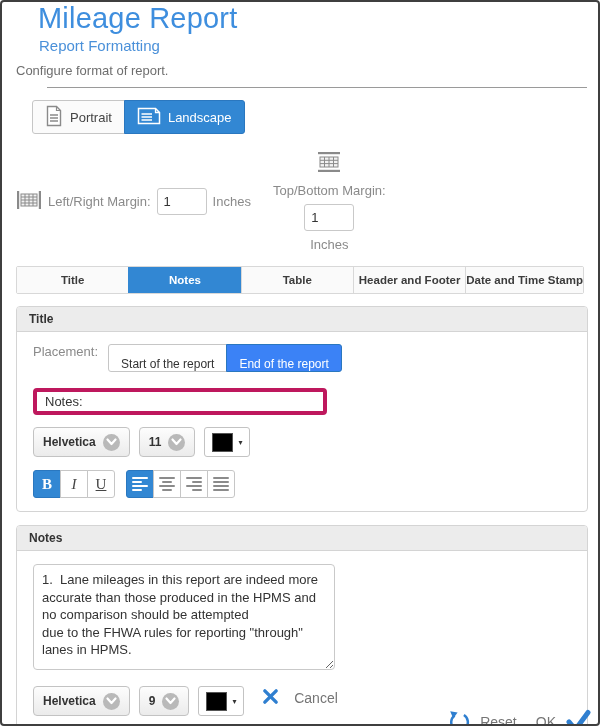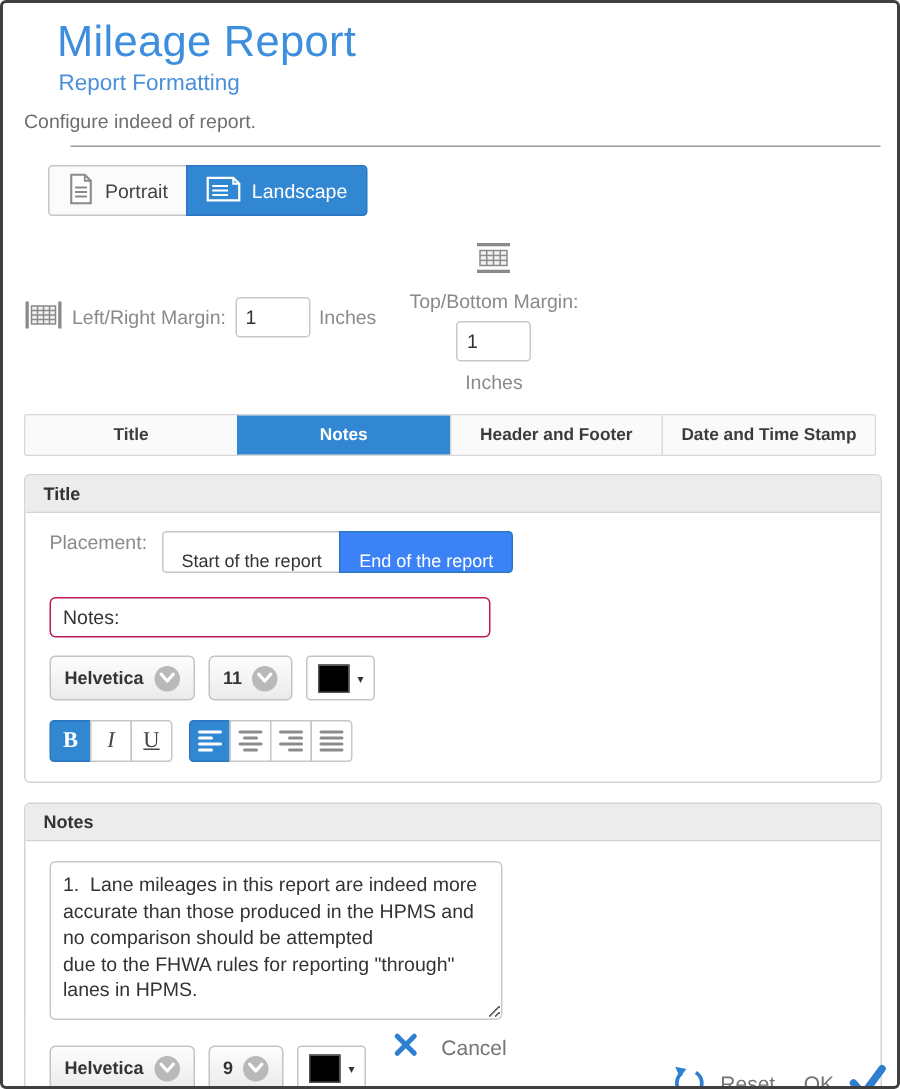--- a/index.html
+++ b/index.html
@@ -6,21 +6,21 @@
   html,body { background:#fff; }
   body { font-family: "Liberation Sans", sans-serif; width:600px; height:726px; }
   .frame {
     width:600px; height:726px; background:#fff;
     border:2px solid #3f3f3f; border-radius:4px;
     position:relative; overflow:hidden;
   }
   .content { padding:0 14px; }
 
   
-  .hdr { padding-top:10px; }
+  .hdr { }
   .hdr h1 { margin-left:22px; font-size:29px; font-weight:300; color:#3e8ede; letter-spacing:.2px; }
   .hdr h2 { margin-left:23px; margin-top:2px; font-size:15px; font-weight:400; color:#4a90d9; }
   .hdr .desc { margin-top:9px; font-size:13px; color:#6e6e6e; }
   .hdr hr { border:none; border-top:1px solid #9a9a9a; margin:9px 0 0 31px; width:540px; }
 
   
   .orient { margin-top:12px; display:inline-flex;padding-left:16px; }
   .orient button { height:34px; display:inline-flex; align-items:center; gap:7px;
     border:1px solid #c6c6c6; background:#fbfbfb; color:#444; font-size:13px;
     font-family:inherit; padding:0 12px; cursor:pointer; }
@@ -51,21 +51,21 @@
 
   .row { display:flex; }
   .placement-label { font-size:13px; color:#8a8a8a; margin-right:10px; }
   .seg { display:inline-flex; }
   .seg button { height:28px; padding:12px 12px; font-family:inherit; font-size:12px; color:#333;
     background:#fff; border:1px solid #c6c6c6; cursor:pointer; }
   .seg button:first-child { border-radius:3px 0 0 3px; }
   .seg button:last-child { border-radius:0 3px 3px 0; margin-left:-1px; }
   .seg button.sel { background:#3b82f6; border-color:#2a77bf; color:#fff; }
 
-  .text-input { margin-top:16px; width:294px; height:27px; border:1px solid #be185d; border-radius:4px;
+  .text-input { margin-top:16px; width:294px; height:27px; border:4px solid #be185d; border-radius:4px;
     font-family:inherit; font-size:13px; color:#333; padding:0 8px; display:block; }
 
   textarea.notes-area { margin-top:1px; width:302px; height:106px; border:1px solid #c9c9c9; border-radius:4px;
     font-family:inherit; font-size:13px; color:#333; padding:6px 8px; line-height:1.35; resize:both; }
 
   
   .fontrow { margin-top:12px; display:flex; align-items:center; gap:9px; }
   .dd { height:30px; display:inline-flex; align-items:center; gap:7px; padding:0 9px;
     background:linear-gradient(#fdfdfd,#ebebeb); border:1px solid #c3c3c3; border-radius:4px;
     font-size:12px; font-weight:bold; color:#333; font-family:inherit; cursor:pointer; }
@@ -108,21 +108,21 @@
 </style>
 </head>
 <body>
 
 <div class="frame">
   <div class="content">
 
     <div class="hdr">
       <h1>Mileage Report</h1>
       <h2>Report Formatting</h2>
-      <div class="desc">Configure indeed of report.</div>
+      <div class="desc">Configure format of report.</div>
       <hr>
     </div>
 
     <div class="orient">
       <button>
         <span>
           <svg width="18" height="22" viewBox="0 0 18 22">
             <path d="M2.5 1.5 h9 l4 4 v15 h-13 z" fill="#fff" stroke="#8a8a8a" stroke-width="1.4"></path>
             <path d="M11.5 1.5 v4 h4" fill="none" stroke="#8a8a8a" stroke-width="1.2"></path>
             <g stroke="#8a8a8a" stroke-width="1.3">
@@ -188,20 +188,21 @@
         </span>
         <span>Top/Bottom Margin:</span>
         <input value="1" style="">
         <span>Inches</span>
       </div>
     </div>
 
     <div class="tabs">
       <div class="tab">Title</div>
       <div class="tab sel">Notes</div>
+      <div class="tab">Table</div>
       <div class="tab">Header and Footer</div>
       <div class="tab">Date and Time Stamp</div>
     </div>
 
     
     <div class="panel">
       <div class="phead">Title</div>
       <div class="pbody">
         <div class="row">
           <span class="placement-label">Placement:</span>

